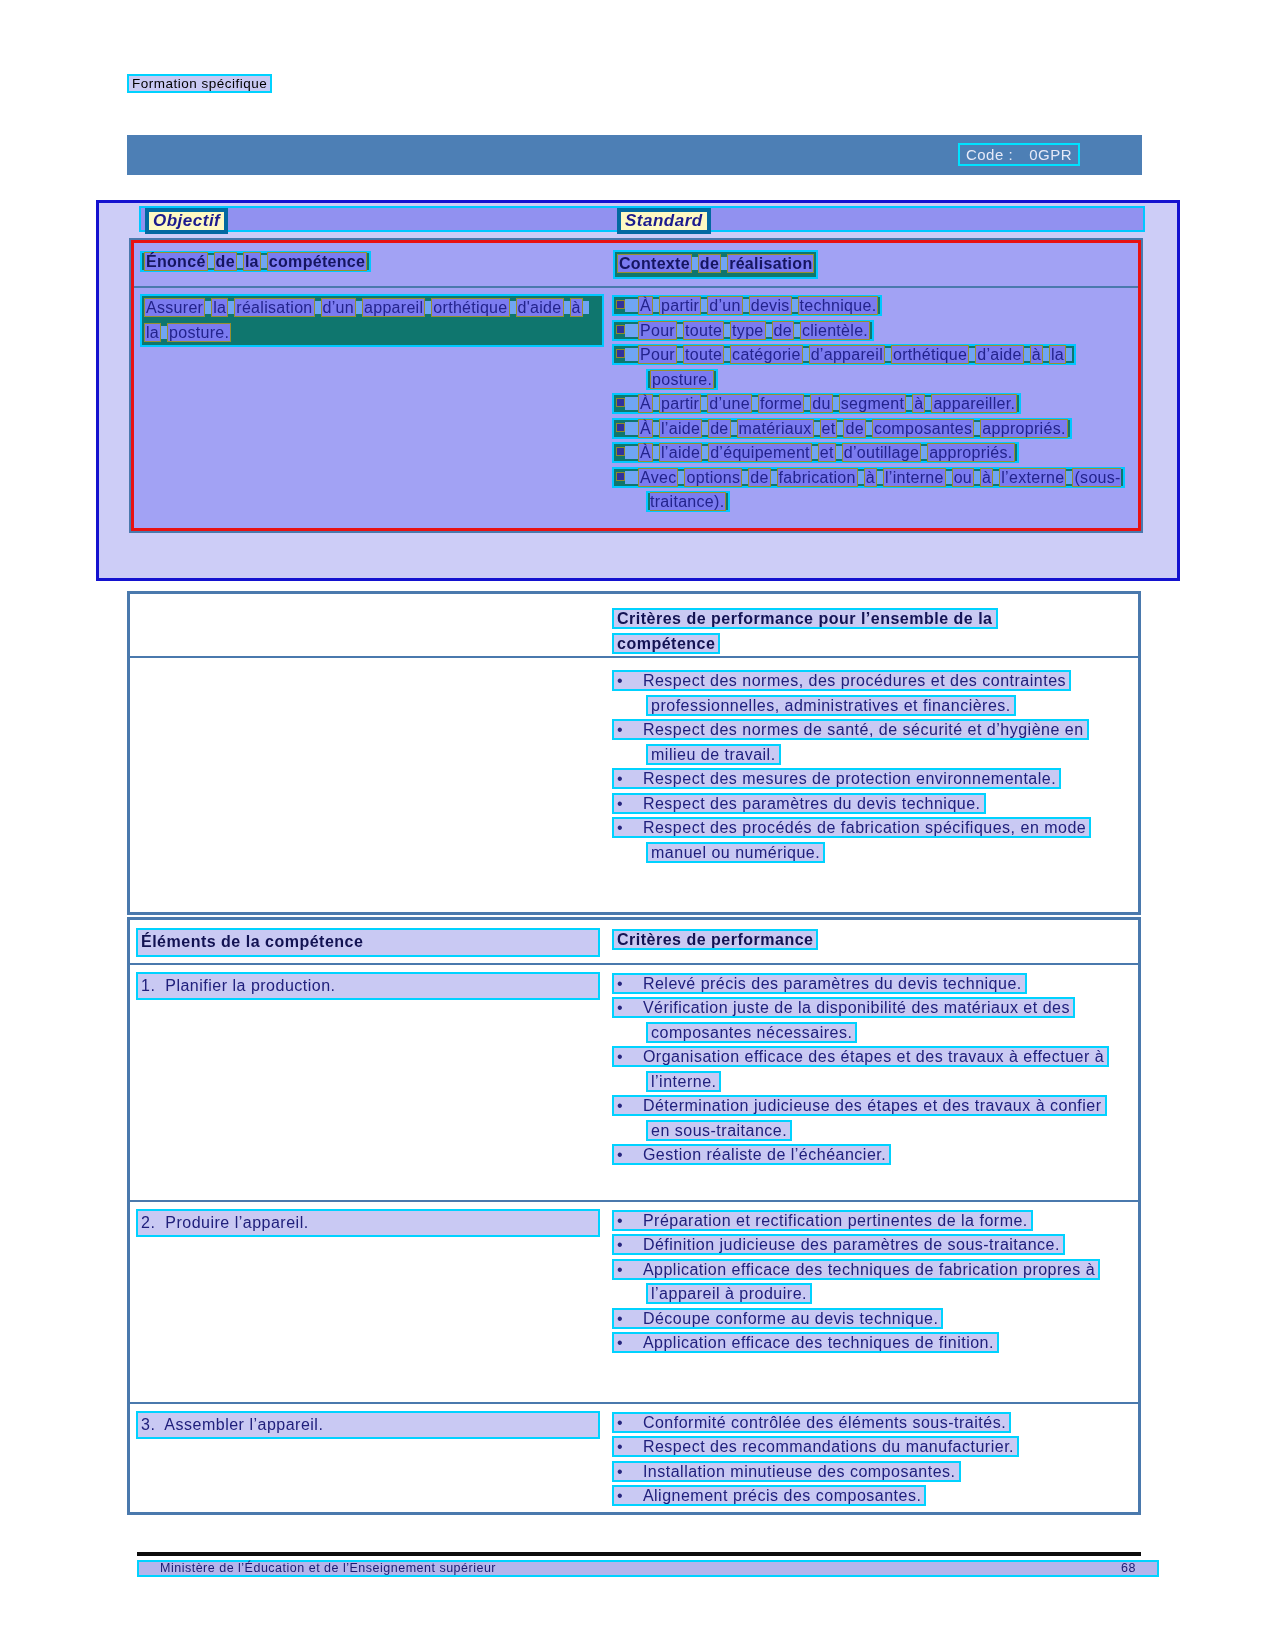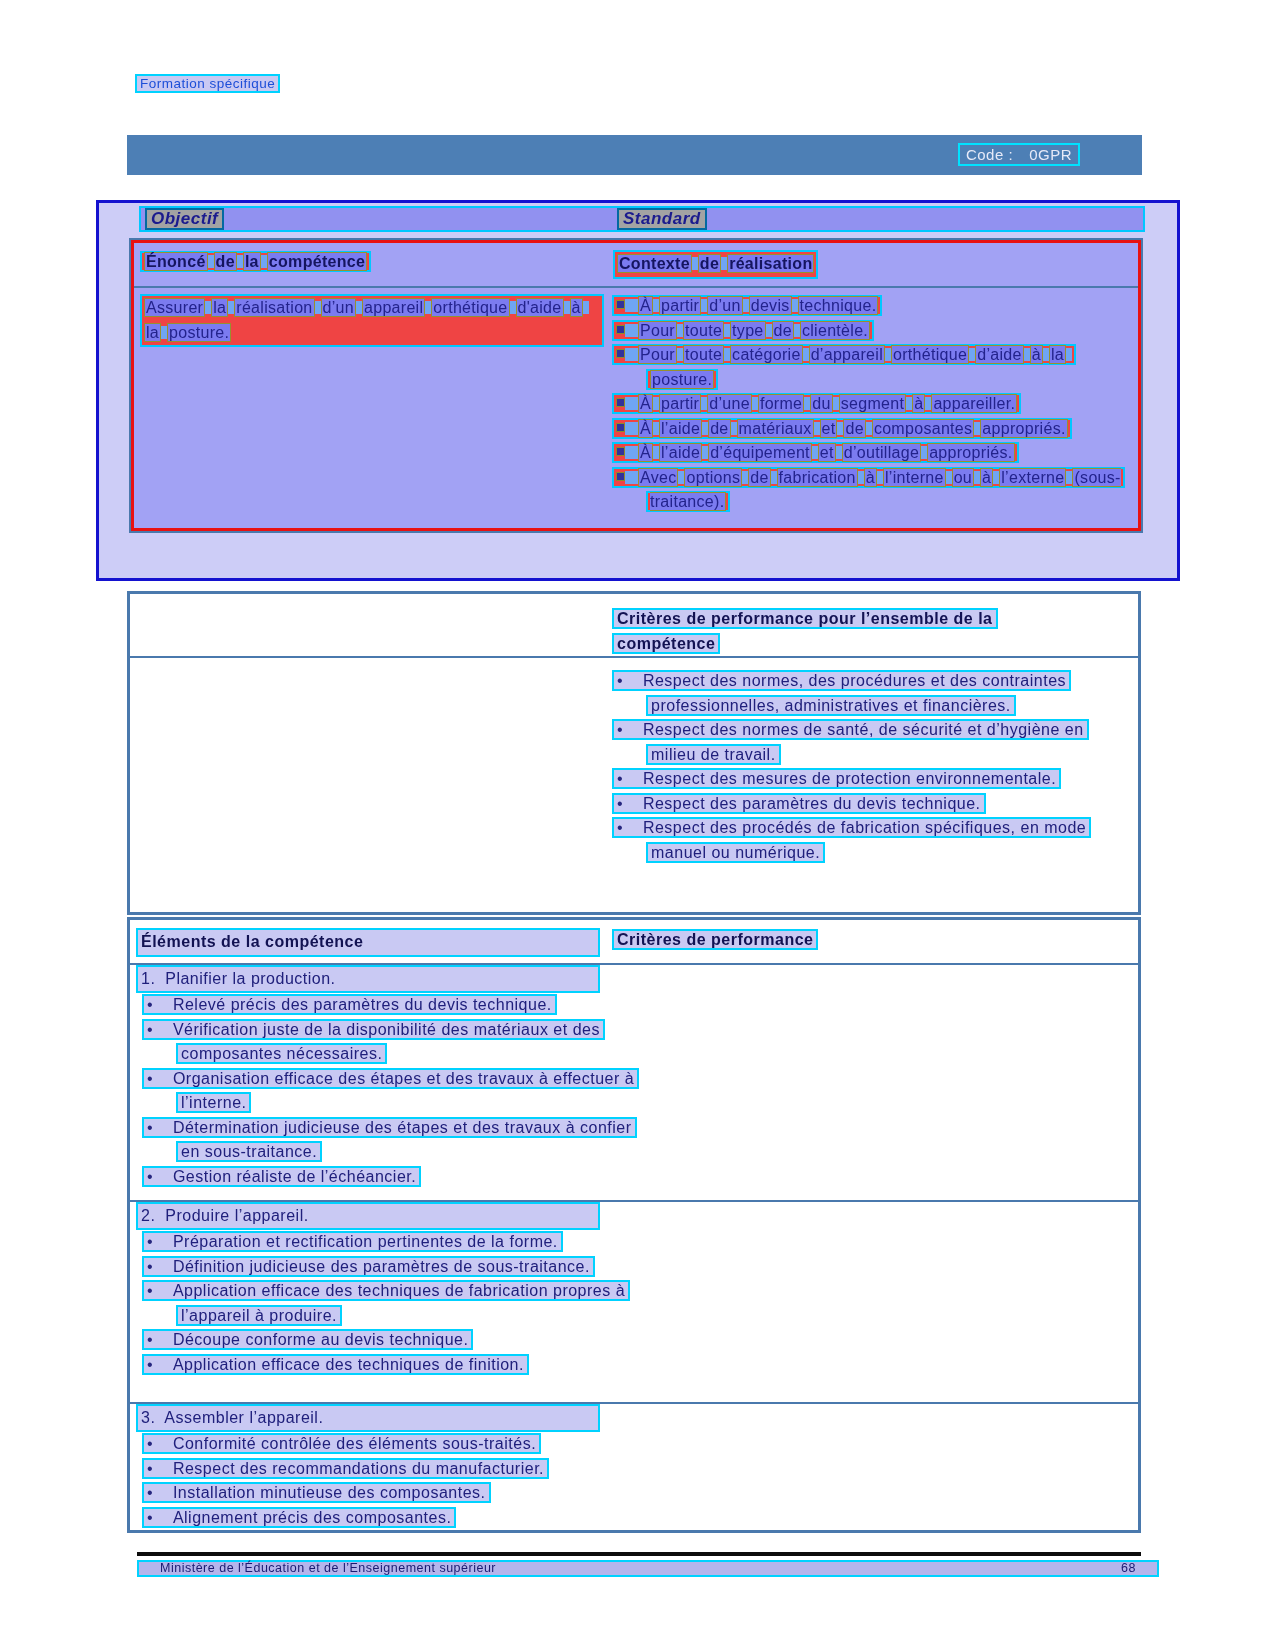--- a/index.html
+++ b/index.html
@@ -6,62 +6,62 @@
   body{
     width:1275px;height:1651px;position:relative;background:#ffffff;
     font-family:"Liberation Sans", sans-serif;color:#20207c;
     letter-spacing:0.5px;
   }
   .abs{position:absolute;}
 
   
   #section-label{
     left:127px;top:74px;font-size:13.5px;
-    background:#c9c9f3;border:2px solid #00d2ff;padding:0 3px;color:#1d4ed8;margin-left:8px;
+    background:#c9c9f3;border:2px solid #00d2ff;padding:0 3px;color:#000000;
   }
 
   
   #header-bar{left:127px;top:135px;width:1015px;height:40px;background:#4d7fb5;}
   #code-box{
     position:absolute;right:62px;top:8px;display:flex;gap:16px;
     border:2px solid #00e2ff;padding:1px 6px;color:#e6eaf8;font-size:15px;
   }
 
   
   #panel{
     left:96px;top:200px;width:1078px;height:375px;
     background:#cdcdf7;border:3px solid #1412cf;
   }
   #heading-strip{
     position:absolute;left:40px;top:3px;width:1002px;height:22px;
     background:#9191f0;border:2px solid #00c8ff;
   }
   .strip-heading{
     font-style:italic;font-weight:bold;font-size:17px;color:#1b1b8e;
-    background:#a3a3a3;border:2px solid #0369a1;padding:0 4px;line-height:18px;
+    background:#fef9c3;border:4px solid #0369a1;padding:0 4px;line-height:18px;
     display:inline-block;
   }
   #objectif-heading{margin-left:4px;}
   #standard-heading{position:absolute;left:476px;top:0;}
 
   
   #red-table{
     left:131px;top:240px;width:1004px;height:285px;
     background:#a2a2f4;border:3px solid #e81111;box-shadow:0 0 0 2px #4a79ad;
     font-size:16px;line-height:24.5px;letter-spacing:0.3px;color:#23238c;
   }
   .rt-header{height:36px;border-bottom:2px solid #4a79ad;padding:7px 0 0 6px;position:relative;font-weight:bold;color:#15155f;}
   .rt-h2{position:absolute;left:479px;top:7px;}
   .rt-body{display:flex;padding-top:6px;}
   .rt-left{width:464px;padding-left:6px;}
   .rt-right{margin-left:8px;width:512px;}
 
   
   .pline{
-    background:#ef4444;border:2px solid #00c8ff;padding:0 2px;
+    background:#0f766e;border:2px solid #00c8ff;padding:0 2px;
     -webkit-box-decoration-break:clone;box-decoration-break:clone;
   }
   .pblock{display:block;}
   .pw{border:1px solid #97902f;padding:0 1px;background:#7b7bf0;}
   .pg{display:inline-block;width:6px;height:13px;background:#6fa5f3;vertical-align:-1px;}
   .pg.wide{width:13px;}
   .pm{display:inline-block;width:7px;height:7px;background:#32329a;border:1px solid #8f8b2a;vertical-align:2px;}
   .pul .li{padding-left:34px;text-indent:-34px;}
 
   
@@ -70,21 +70,21 @@
   .t2-header{
     box-sizing:border-box;min-height:64px;padding:13px 40px 0 482px;
     border-bottom:2px solid #4a79ad;font-weight:bold;color:#121252;
   }
   .t2-body{padding:11px 30px 0 482px;}
 
   #table3{left:127px;top:898px;width:1008px;margin-top:19px;}
   .t3-header{display:flex;border-bottom:2px solid #4a79ad;padding:8px 0 6px;font-weight:bold;color:#121252;}
   .t3-left{width:464px;padding-left:6px;box-sizing:content-box;}
   .t3-right{margin-left:12px;width:500px;}
-  .t3-row{display:flex;box-sizing:border-box;flex-direction:column;}
+  .t3-row{display:flex;padding-top:7px;box-sizing:border-box;}
   .t3-row + .t3-row{border-top:2px solid #4a79ad;}
   #row-1{min-height:235px;}
   #row-2{min-height:202px;}
   #row-3{min-height:110px;}
 
   
   .hl-line{
     background:#c9c9f3;border:2px solid #00d2ff;padding:0 3px;
     -webkit-box-decoration-break:clone;box-decoration-break:clone;
   }

